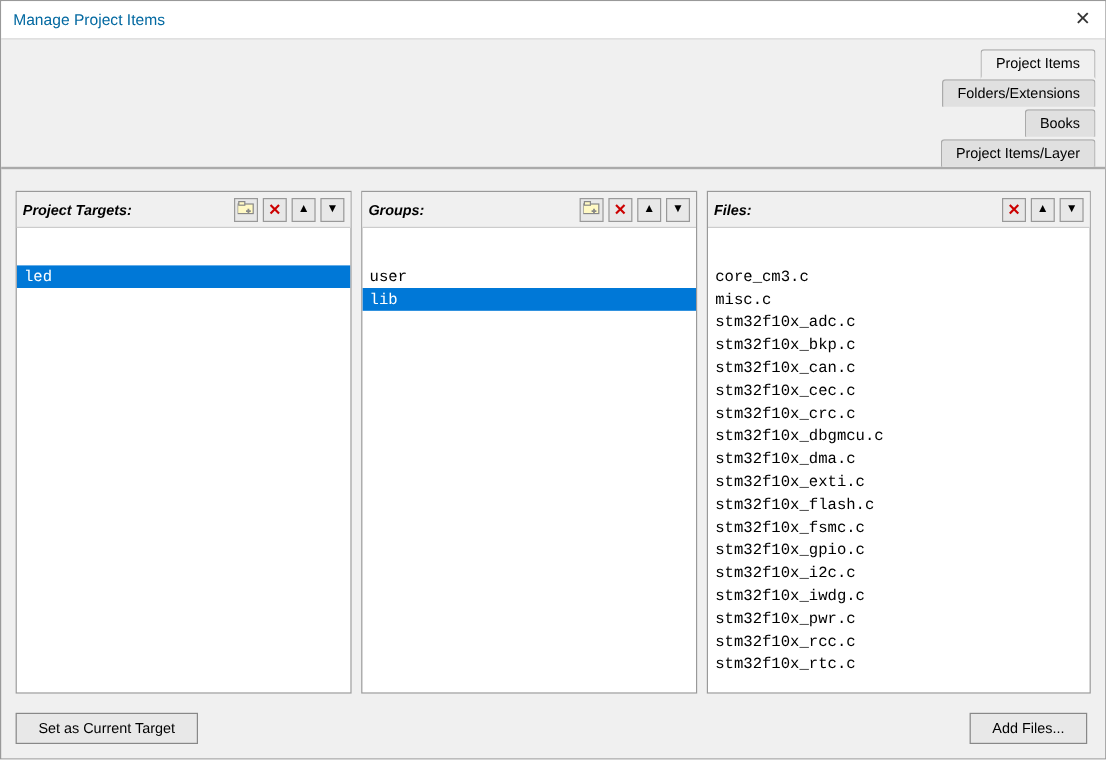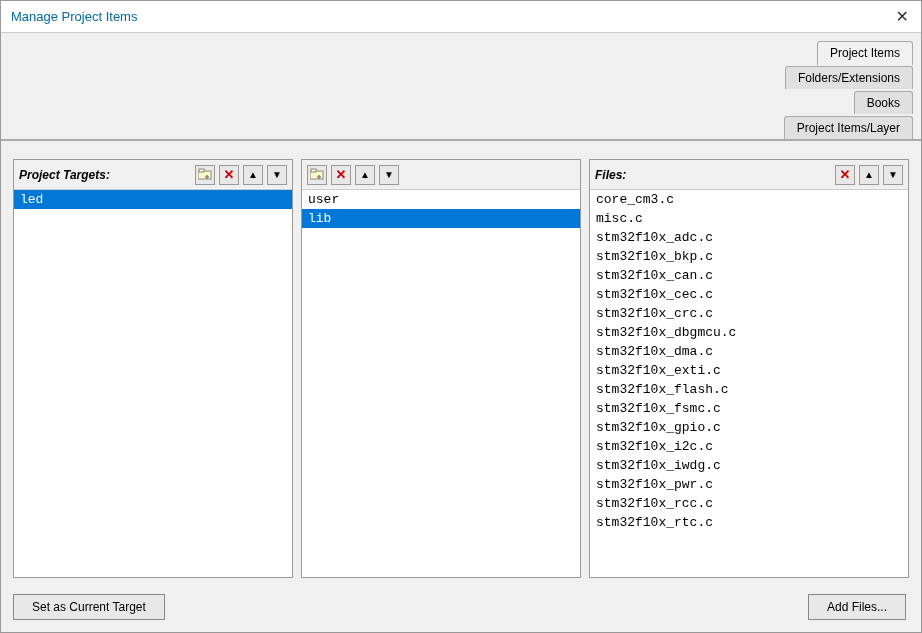--- a/index.html
+++ b/index.html
@@ -129,20 +129,21 @@
     }
     .del-icon {
       color: #cc0000;
       font-weight: bold;
       font-size: 13px;
     }
     .list-area {
       flex: 1;
       overflow-y: auto;
       padding: 0;
+      margin-top: 31px;
     }
     .list-item {
       padding: 2px 6px;
       cursor: pointer;
       font-family: 'Courier New', Courier, monospace;
       font-size: 13px;
       white-space: nowrap;
       color: #000;
     }
     .list-item.selected {
@@ -220,20 +221,21 @@
             <span>▼</span>
           </button>
         </div>
         <div class="list-area" id="targets-list">
         <div class="list-item selected">led</div>
           </div>
       </div>
 
       <div class="panel panel-groups">
         <div class="panel-header">
+          <span class="panel-title">Groups:</span>
           <button class="icon-btn" title="New">
             <span>
               <svg width="14" height="12" viewBox="0 0 14 12">
                 <rect x="0" y="3" width="13" height="8" fill="#fff9c4" stroke="#888" stroke-width="1"></rect>
                 <rect x="1" y="1" width="5" height="3" fill="#fff9c4" stroke="#888" stroke-width="1"></rect>
                 <line x1="9" y1="7" x2="9" y2="11" stroke="#888" stroke-width="1.5"></line>
                 <line x1="7" y1="9" x2="11" y2="9" stroke="#888" stroke-width="1.5"></line>
               </svg>
             </span>
           </button>

